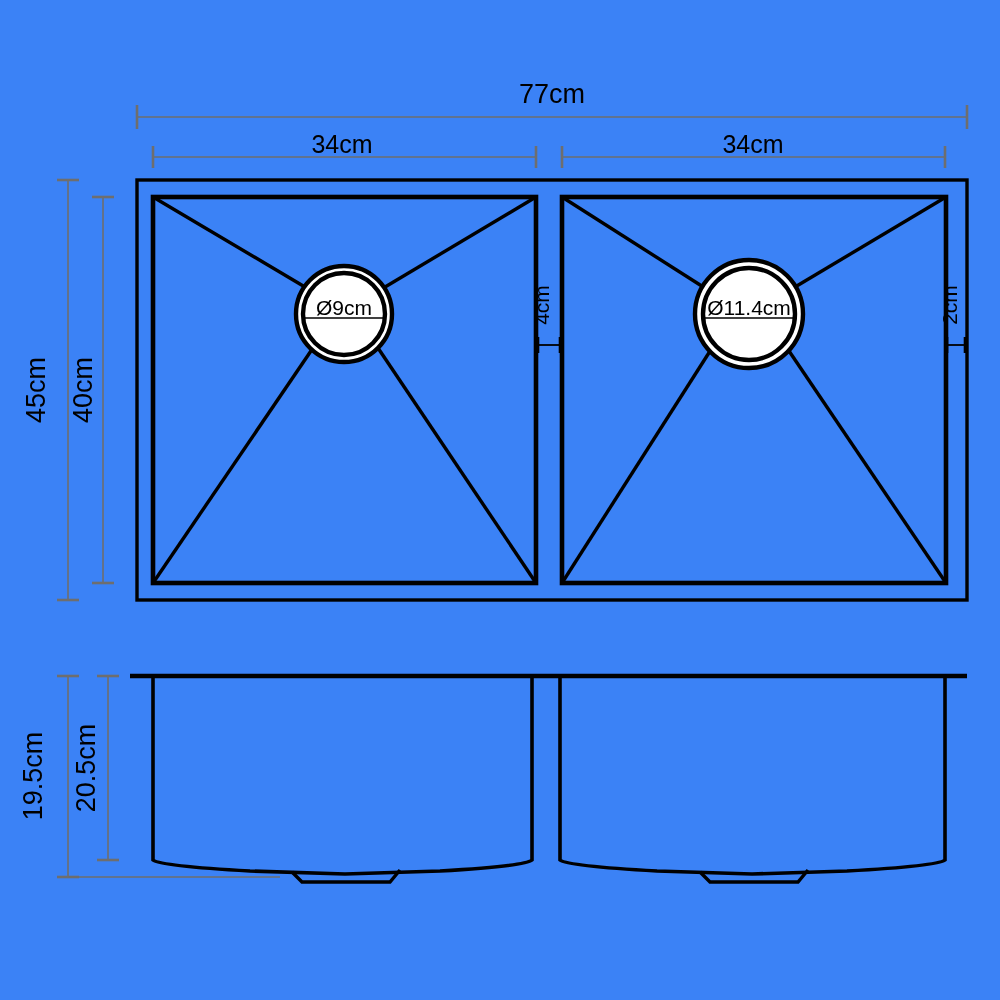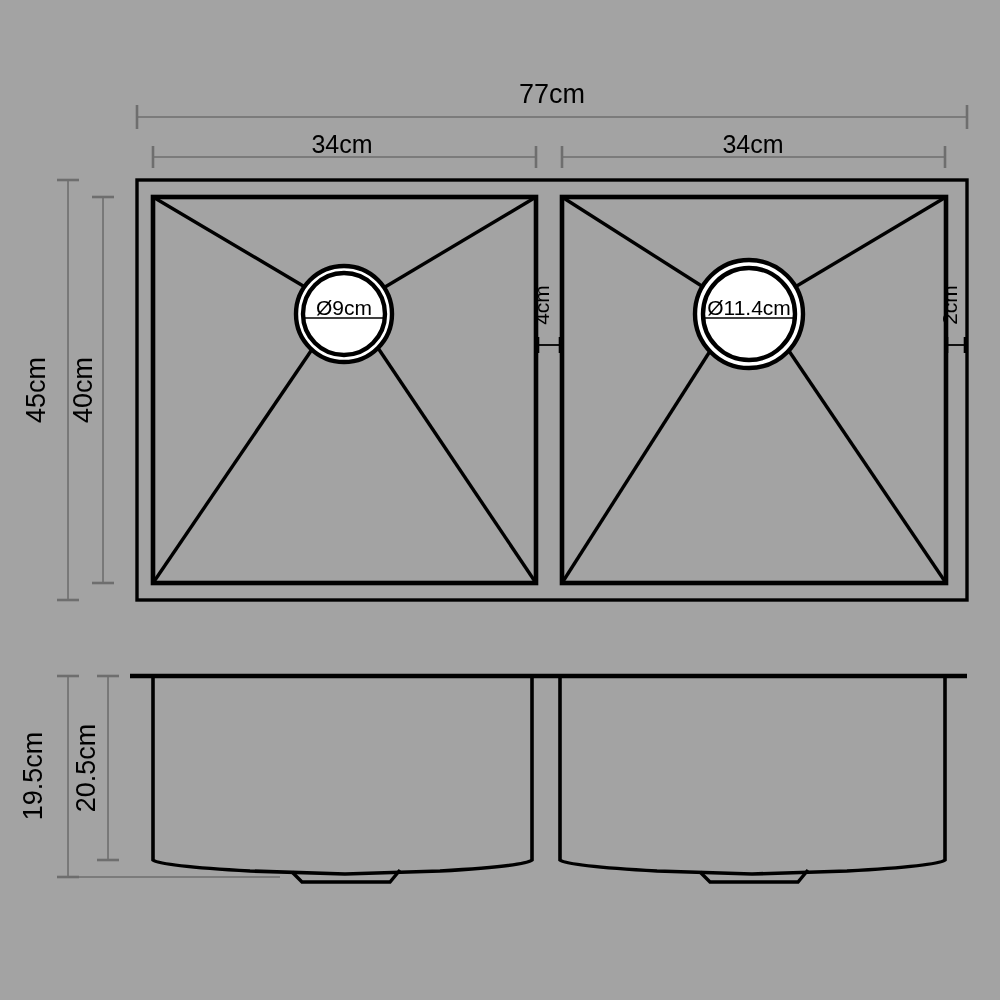--- a/index.html
+++ b/index.html
@@ -1,17 +1,17 @@
 <!DOCTYPE html>
 <html><head>
 <meta charset="utf-8">
 <style>
   html,body{margin:0;padding:0;background:#ffffff;}
   body{width:1000px;height:1000px;font-family:"Liberation Sans",sans-serif;color:#000;}
-  #stage{position:relative;width:1000px;height:1000px;overflow:hidden;background:#a3a3a3;}
+  #stage{position:relative;width:1000px;height:1000px;overflow:hidden;background:#3b82f6;}
   svg{position:absolute;top:0;left:0;width:1000px;height:1000px;}
   .dimtext{font-family:"Liberation Sans",sans-serif;fill:#000;}
 </style>
 </head>
 <body>
 
 <div id="stage">
   <svg viewBox="0 0 1000 1000" xmlns="http://www.w3.org/2000/svg">
 
     <g>

